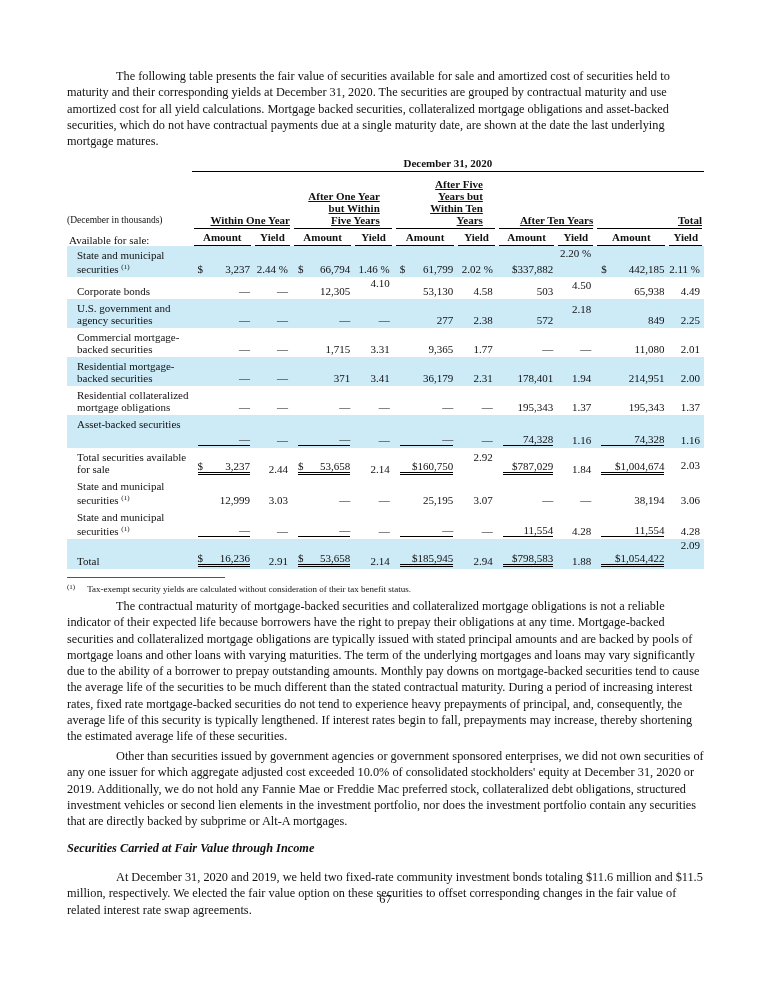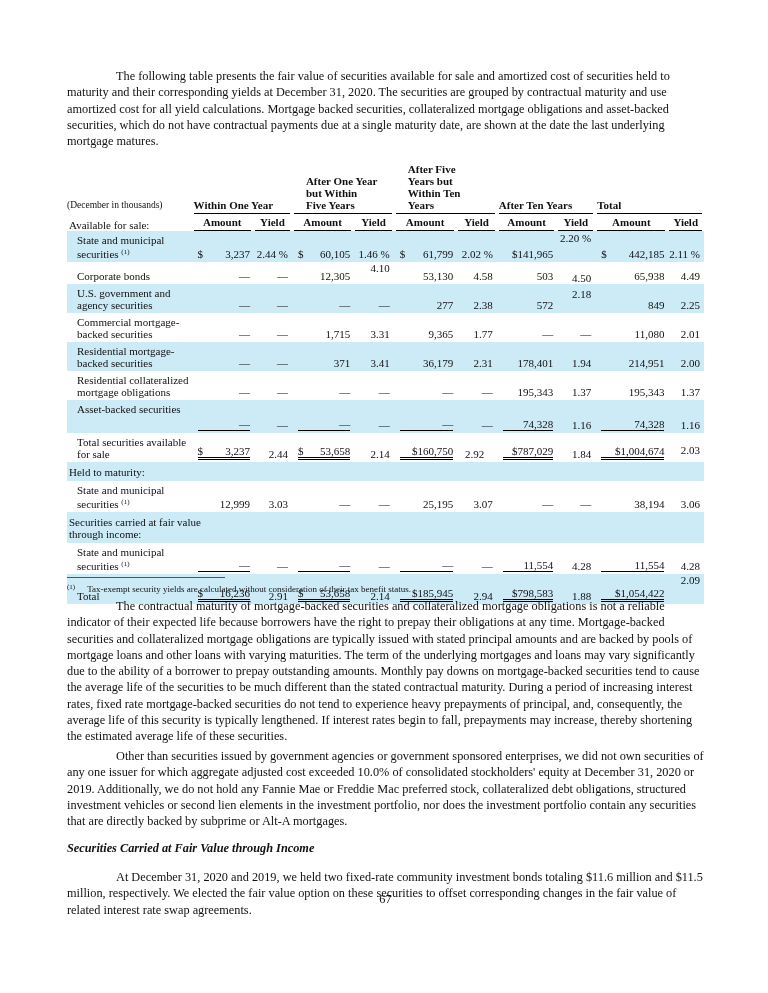--- a/index.html
+++ b/index.html
@@ -4,21 +4,21 @@
 <style>
   html, body { margin: 0; padding: 0; background: #ffffff; }
   body { width: 768px; height: 993px; position: relative; font-family: "Liberation Serif", serif; color: #111; }
   .page { position: absolute; left: 67px; top: 68px; width: 637px; }
   p.para { margin: 0; font-size: 12.3px; line-height: 16.3px; text-indent: 49px; text-align: left; }
   .p1 { position: absolute; top: 0; left: 0; width: 637px; }
   table.sec { position: absolute; top: 89px; left: 0; width: 637px; border-collapse: collapse; font-size: 11px; }
   table.sec td { padding: 0; vertical-align: bottom; line-height: 12px; }
   .hdr-top { text-align: center; font-weight: bold; height: 14px; }
   .hdr-top span { display: block; border-bottom: 1.3px solid #000; padding-bottom: 2px; }
-  .colhdr { font-weight: bold; text-align: left; }
+  .colhdr { font-weight: bold; text-align: right; text-decoration: underline; }
   .colhdr span { display: block; border-bottom: 1.3px solid #000; margin: 0 2px; padding-bottom: 2px; }
   .subhdr { font-weight: bold; text-align: center; height: 17px; }
   .subhdr span { display: block; border-bottom: 1.3px solid #000; margin: 0 2px; padding-bottom: 2px; }
   tr.shade td { background: #cdeaf7; }
   td.lbl { padding-left: 10px !important; }
   td.lbl-sec { padding-left: 2px !important; }
   td.yld { text-align: right; padding-right: 4px !important; white-space: nowrap; }
   .amtcell { display: flex; justify-content: space-between; margin: 0 3px 0 6px; }
   .ul-single { border-bottom: 1.2px solid #000; }
   .ul-double { border-bottom: 3px double #000; }
@@ -47,20 +47,26 @@
         <col style="width:42px">
       <col style="width:66px">
         <col style="width:42px">
       <col style="width:62px">
         <col style="width:40px">
       <col style="width:76px">
         <col style="width:37px">
     </colgroup>
     <tbody id="tbody">
       <tr>
+        <td></td>
+        <td colspan="10" class="hdr-top">
+            <span>December 31, 2020</span>
+          </td>
+      </tr>
+      <tr>
         <td style="font-size:9.5px;padding-bottom:3px">(December in thousands)</td>
         <td colspan="2" class="colhdr" style="padding-top:6px">
             <span>Within One Year</span>
           </td>
         <td colspan="2" class="colhdr" style="padding-top:6px">
             <span style="padding:0 12px 2px">After One Year but Within Five Years</span>
           </td>
         <td colspan="2" class="colhdr" style="padding-top:6px">
             <span style="padding:0 12px 2px">After Five Years but Within Ten Years</span>
           </td>
@@ -109,35 +115,35 @@
           <td style="padding-bottom: 2px;">
             <div class="amtcell">
               <span>$</span>
               <span>3,237</span>
             </div>
           </td>
           <td class="yld" style="padding-bottom: 2px;">2.44 %</td>
           <td style="padding-bottom: 2px;">
             <div class="amtcell">
               <span>$</span>
-              <span>60,105</span>
+              <span>66,794</span>
             </div>
           </td>
           <td class="yld" style="padding-bottom: 2px;">1.46 %</td>
           <td style="padding-bottom: 2px;">
             <div class="amtcell">
               <span>$</span>
               <span>61,799</span>
             </div>
           </td>
           <td class="yld" style="padding-bottom: 2px;">2.02 %</td>
           <td style="padding-bottom: 2px;">
             <div class="amtcell">
               <span></span>
-              <span>$141,965</span>
+              <span>$337,882</span>
             </div>
           </td>
           <td class="yld" style="padding-bottom: 18px;">2.20 %</td>
           <td style="padding-bottom: 2px;">
             <div class="amtcell">
               <span>$</span>
               <span>442,185</span>
             </div>
           </td>
           <td class="yld" style="padding-bottom: 2px;">2.11 %</td>
@@ -164,21 +170,21 @@
               <span>53,130</span>
             </div>
           </td>
           <td class="yld" style="padding-bottom: 2px;">4.58</td>
           <td style="padding-bottom: 2px;">
             <div class="amtcell">
               <span></span>
               <span>503</span>
             </div>
           </td>
-          <td class="yld" style="padding-bottom: 0;">4.50</td>
+          <td class="yld" style="padding-bottom: 8px;">4.50</td>
           <td style="padding-bottom: 2px;">
             <div class="amtcell">
               <span></span>
               <span>65,938</span>
             </div>
           </td>
           <td class="yld" style="padding-bottom: 2px;">4.49</td>
         </tr>
         <tr class="shade">
           <td class="lbl" style="padding-top: 3px; padding-bottom: 2px; max-width: 130px;"><span>U.S. government and agency securities</span></td>
@@ -385,38 +391,35 @@
               <span>53,658</span>
             </div>
           </td>
           <td class="yld" style="padding-bottom: 2px;">2.14</td>
           <td style="padding-bottom: 2px;">
             <div class="amtcell ul-double">
               <span></span>
               <span>$160,750</span>
             </div>
           </td>
-          <td class="yld" style="padding-bottom: 2px; text-align: center;">2.92</td>
+          <td class="yld" style="padding-bottom: 14px;">2.92</td>
           <td style="padding-bottom: 2px;">
             <div class="amtcell ul-double">
               <span></span>
               <span>$787,029</span>
             </div>
           </td>
           <td class="yld" style="padding-bottom: 2px;">1.84</td>
           <td style="padding-bottom: 2px;">
             <div class="amtcell ul-double">
               <span></span>
               <span>$1,004,674</span>
             </div>
           </td>
           <td class="yld" style="padding-bottom: 6px;">2.03</td>
-        </tr>
-        <tr class="shade">
-          <td colspan="11" class="lbl-sec" style="padding: 4px 0px 3px 2px;"><span style="display: inline-block; max-width: 140px;">Held to maturity:</span></td>
         </tr>
         <tr>
           <td class="lbl" style="padding-top: 3px; padding-bottom: 2px; max-width: 130px;"><span>State and municipal securities</span> <sup>(1)</sup></td>
           <td style="padding-bottom: 2px;">
             <div class="amtcell">
               <span></span>
               <span>12,999</span>
             </div>
           </td>
           <td class="yld" style="padding-bottom: 2px;">3.03</td>
@@ -441,23 +444,20 @@
             </div>
           </td>
           <td class="yld" style="padding-bottom: 2px;">—</td>
           <td style="padding-bottom: 2px;">
             <div class="amtcell">
               <span></span>
               <span>38,194</span>
             </div>
           </td>
           <td class="yld" style="padding-bottom: 2px;">3.06</td>
-        </tr>
-        <tr class="shade">
-          <td colspan="11" class="lbl-sec" style="padding: 4px 0px 3px 2px;"><span style="display: inline-block; max-width: 140px;">Securities carried at fair value through income:</span></td>
         </tr>
         <tr>
           <td class="lbl" style="padding-top: 3px; padding-bottom: 2px; max-width: 130px;"><span>State and municipal securities</span> <sup>(1)</sup></td>
           <td style="padding-bottom: 2px;">
             <div class="amtcell ul-single">
               <span></span>
               <span>—</span>
             </div>
           </td>
           <td class="yld" style="padding-bottom: 2px;">—</td>

